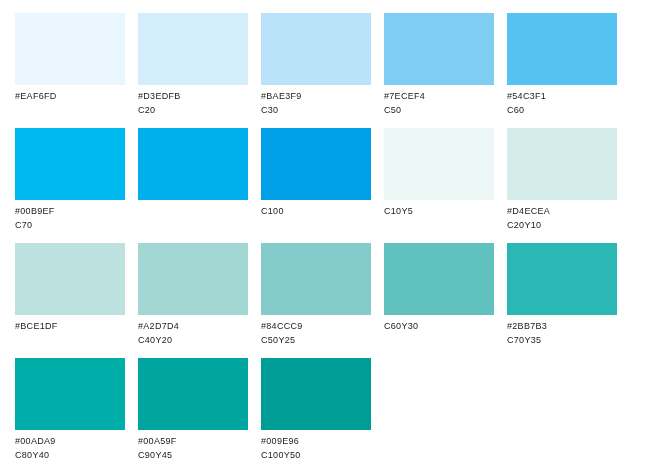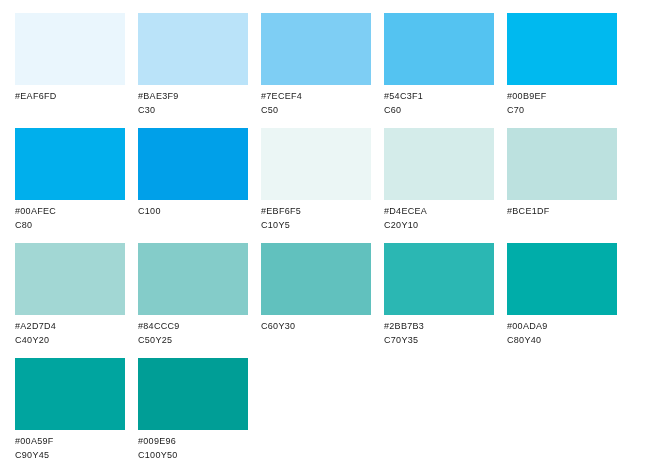--- a/index.html
+++ b/index.html
@@ -62,20 +62,27 @@
 <body>
 
 <div id="swatch-grid">
     <div class="swatch-cell">
       <div class="swatch-chip" style="background-color: rgb(234, 246, 253);"></div>
       <div class="swatch-labels">
         <span class="swatch-hex">#EAF6FD</span>
       </div>
     </div>
     <div class="swatch-cell">
+      <div class="swatch-chip" style="background-color: rgb(211, 237, 251);"></div>
+      <div class="swatch-labels">
+        <span class="swatch-hex">#D3EDFB</span>
+        <span class="swatch-code">C20</span>
+      </div>
+    </div>
+    <div class="swatch-cell">
       <div class="swatch-chip" style="background-color: rgb(186, 227, 249);"></div>
       <div class="swatch-labels">
         <span class="swatch-hex">#BAE3F9</span>
         <span class="swatch-code">C30</span>
       </div>
     </div>
     <div class="swatch-cell">
       <div class="swatch-chip" style="background-color: rgb(126, 206, 244);"></div>
       <div class="swatch-labels">
         <span class="swatch-hex">#7ECEF4</span>
@@ -91,35 +98,30 @@
     </div>
     <div class="swatch-cell">
       <div class="swatch-chip" style="background-color: rgb(0, 185, 239);"></div>
       <div class="swatch-labels">
         <span class="swatch-hex">#00B9EF</span>
         <span class="swatch-code">C70</span>
       </div>
     </div>
     <div class="swatch-cell">
       <div class="swatch-chip" style="background-color: rgb(0, 175, 236);"></div>
-      <div class="swatch-labels">
-        <span class="swatch-hex">#00AFEC</span>
-        <span class="swatch-code">C80</span>
-      </div>
     </div>
     <div class="swatch-cell">
       <div class="swatch-chip" style="background-color: rgb(0, 160, 233);"></div>
       <div class="swatch-labels">
         <span class="swatch-code">C100</span>
       </div>
     </div>
     <div class="swatch-cell">
       <div class="swatch-chip" style="background-color: rgb(235, 246, 245);"></div>
       <div class="swatch-labels">
-        <span class="swatch-hex">#EBF6F5</span>
         <span class="swatch-code">C10Y5</span>
       </div>
     </div>
     <div class="swatch-cell">
       <div class="swatch-chip" style="background-color: rgb(212, 236, 234);"></div>
       <div class="swatch-labels">
         <span class="swatch-hex">#D4ECEA</span>
         <span class="swatch-code">C20Y10</span>
       </div>
     </div>

